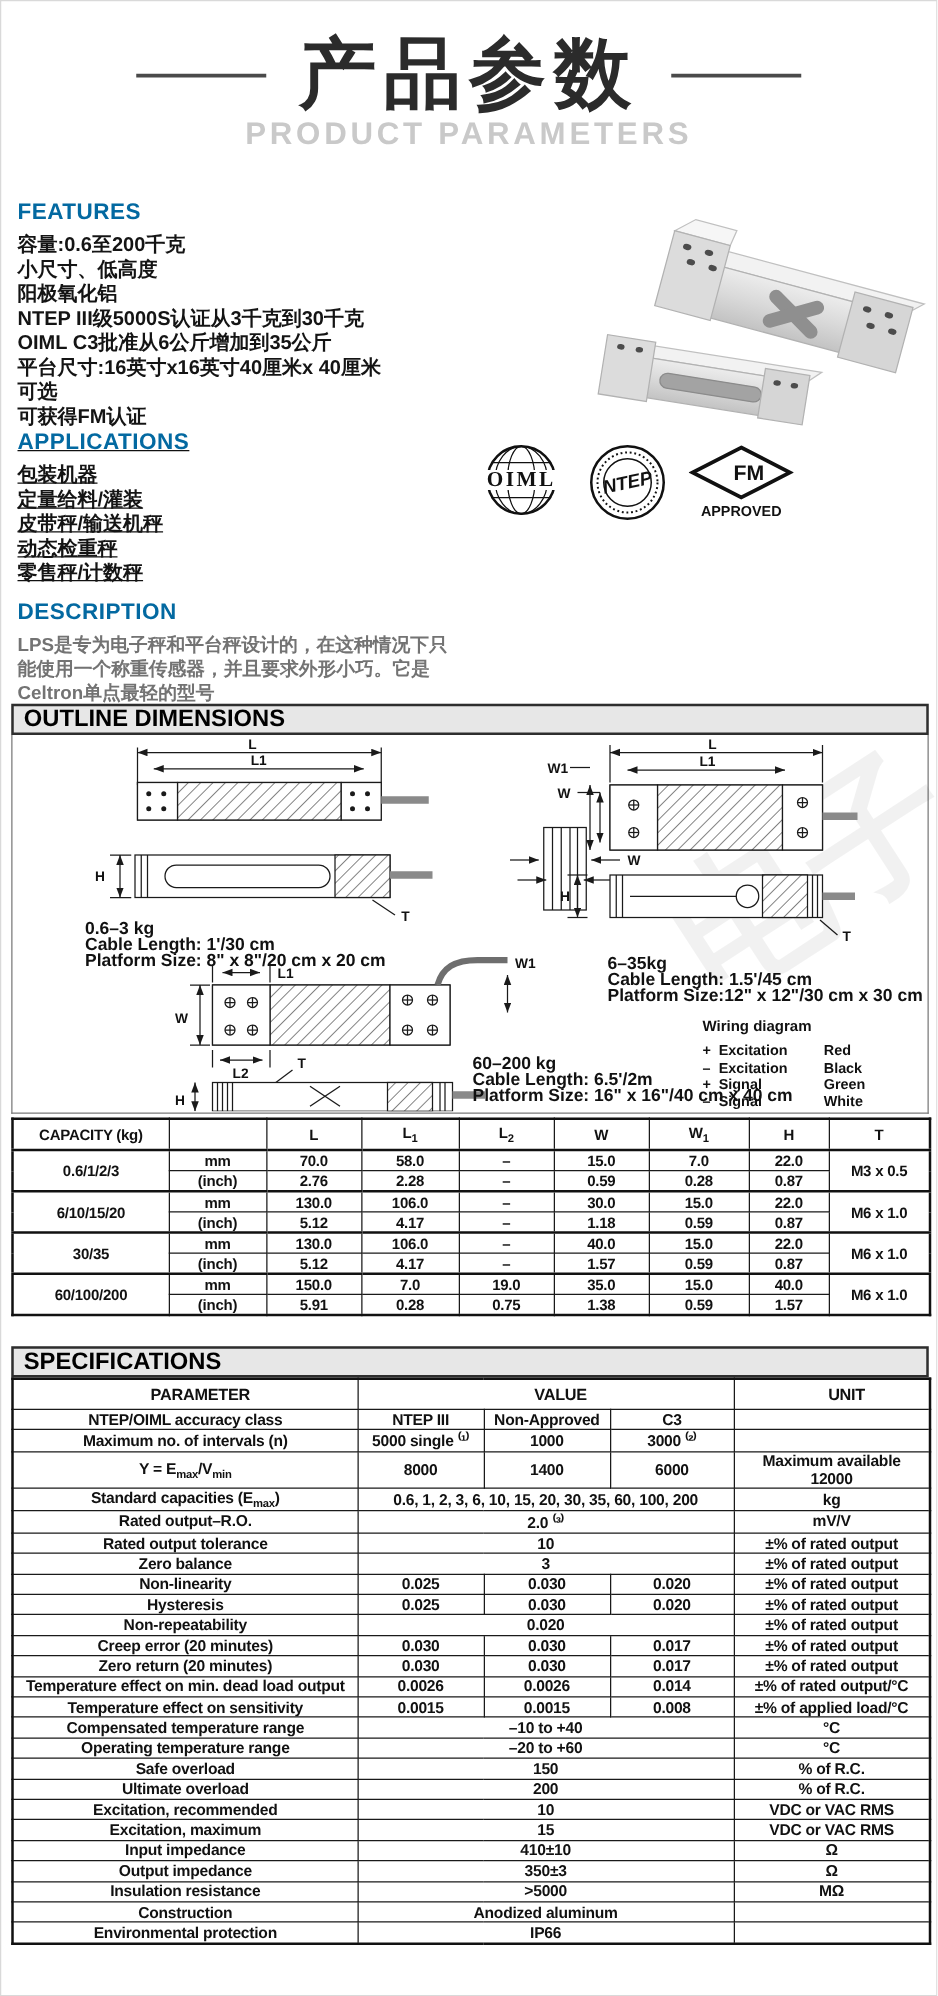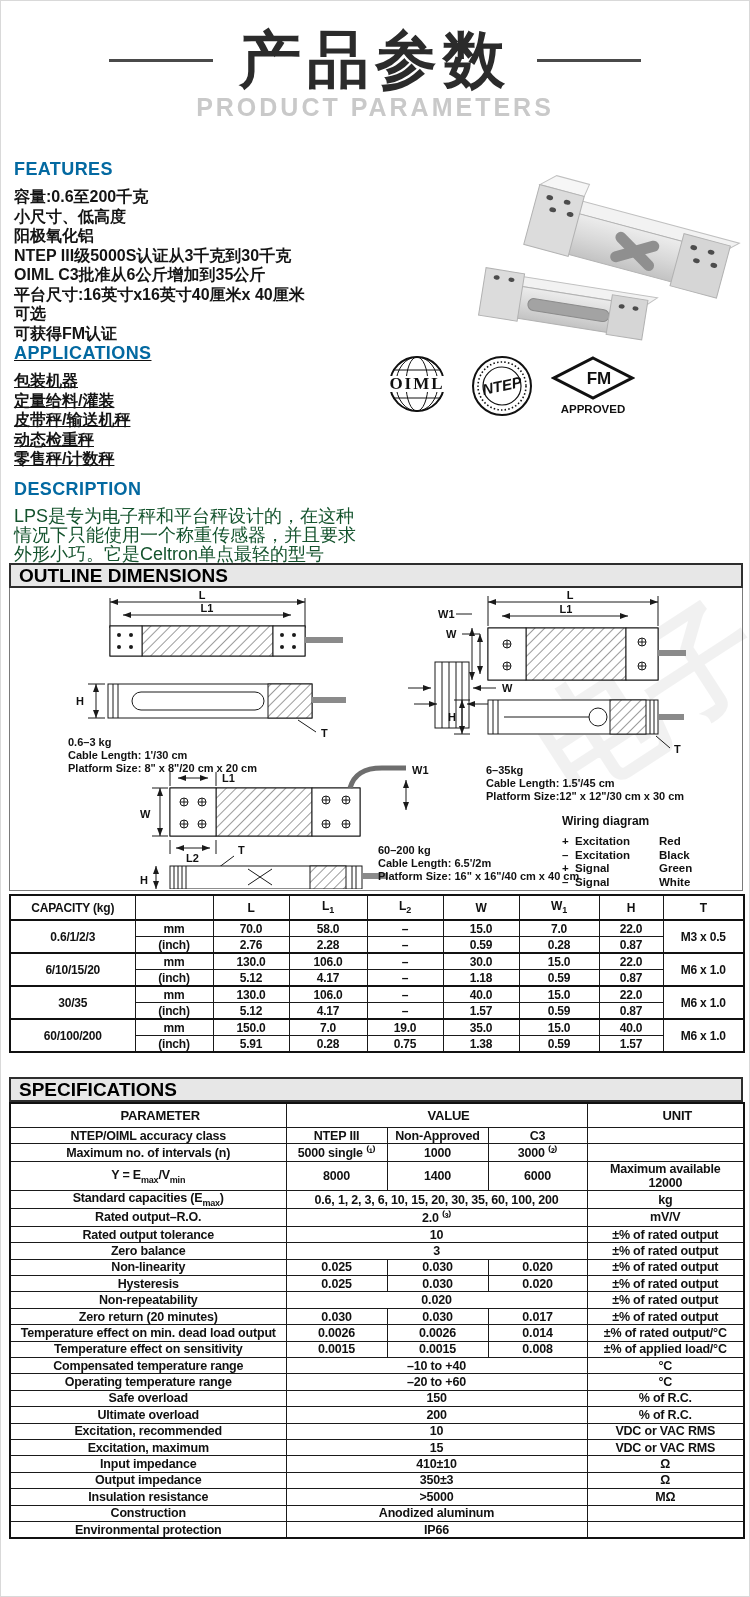--- a/index.html
+++ b/index.html
@@ -17,28 +17,28 @@
   .cn{font-size:16px;font-weight:bold;line-height:19.5px;color:#141414;}
 
   .feat{position:absolute;top:158px;left:13px;width:462px;}
   .photo{position:absolute;top:162px;left:476px;width:268px;height:184px;}
 
   .apps{position:absolute;top:342px;left:13px;width:360px;text-decoration:underline;}
   .certs{position:absolute;top:352px;left:380px;display:flex;align-items:center;gap:14px;}
 
   .desc{position:absolute;top:478px;left:13px;width:730px;}
   .desc-cols{display:flex;gap:24px;}
-  .desc-cols p{margin:0;font-size:18px;font-weight:normal;line-height:19px;width:355px;color:#14532d;}
+  .desc-cols p{margin:0;font-size:15px;font-weight:bold;line-height:19px;width:355px;color:#737373;}
 
   .outline{position:absolute;top:562px;left:8px;width:734px;}
   .bar{background:#e7e7e7;border:2px solid #2e2e2e;font-weight:900;font-size:19px;line-height:19px;padding:1px 8px;box-sizing:border-box;color:#000;}
   .obox{position:relative;border:1px solid #7a7a7a;border-top:none;height:303px;background:#fff;box-sizing:border-box;}
   .obox svg{position:absolute;top:0;left:0;}
   svg text{font-family:"Liberation Sans",sans-serif;font-weight:bold;font-size:11px;fill:#111;}
-  .cap{position:absolute;font-size:11px;font-weight:bold;line-height:13px;color:#111;white-space:nowrap;}
+  .cap{position:absolute;font-size:14px;font-weight:bold;line-height:13px;color:#111;white-space:nowrap;}
   .wiring{position:absolute;left:552px;top:226px;}
   .wiring .wh{font-size:12px;font-weight:900;margin-bottom:7px;}
   .wrow{display:flex;font-size:11.5px;font-weight:bold;line-height:13.5px;}
   .wsign{width:13px;}
   .wname{width:84px;}
   .wm{position:absolute;font-size:120px;font-weight:900;color:rgba(0,0,0,0.055);transform:rotate(-33deg);pointer-events:none;white-space:nowrap;}
 
   table{border-collapse:collapse;table-layout:fixed;}
   .dims{position:absolute;top:893px;left:8px;width:734px;font-size:12px;font-weight:bold;text-align:center;letter-spacing:-.2px;border:2px solid #111;}
   .dims th,.dims td{border:1px solid #1a1a1a;padding:0 2px;height:15px;}
@@ -533,20 +533,27 @@
         <td class="v">0.030</td>
         <td class="v">0.020</td>
         <td class="u">±% of rated output</td>
       </tr>
       <tr>
         <td class="p">Non-repeatability</td>
         <td class="v" colspan="3">0.020</td>
         <td class="u">±% of rated output</td>
       </tr>
       <tr>
+        <td class="p">Creep error (20 minutes)</td>
+        <td class="v">0.030</td>
+        <td class="v">0.030</td>
+        <td class="v">0.017</td>
+        <td class="u">±% of rated output</td>
+      </tr>
+      <tr>
         <td class="p">Zero return (20 minutes)</td>
         <td class="v">0.030</td>
         <td class="v">0.030</td>
         <td class="v">0.017</td>
         <td class="u">±% of rated output</td>
       </tr>
       <tr>
         <td class="p">Temperature effect on min. dead load output</td>
         <td class="v">0.0026</td>
         <td class="v">0.0026</td>

